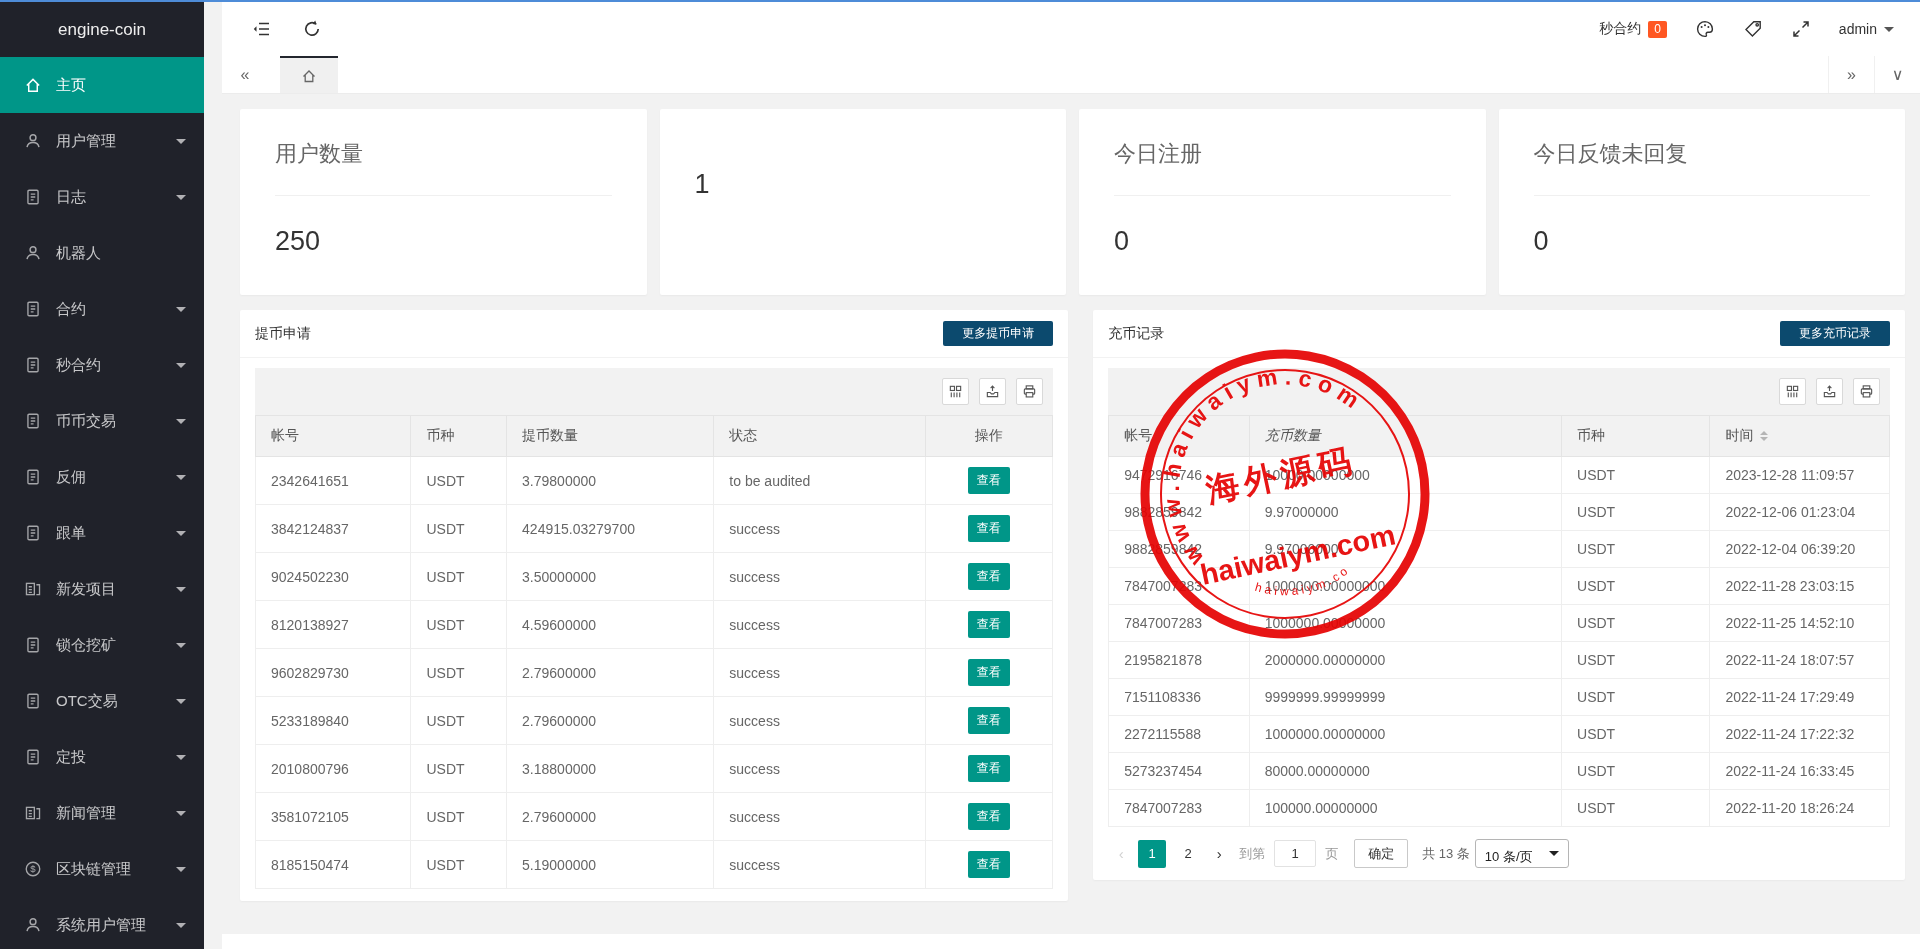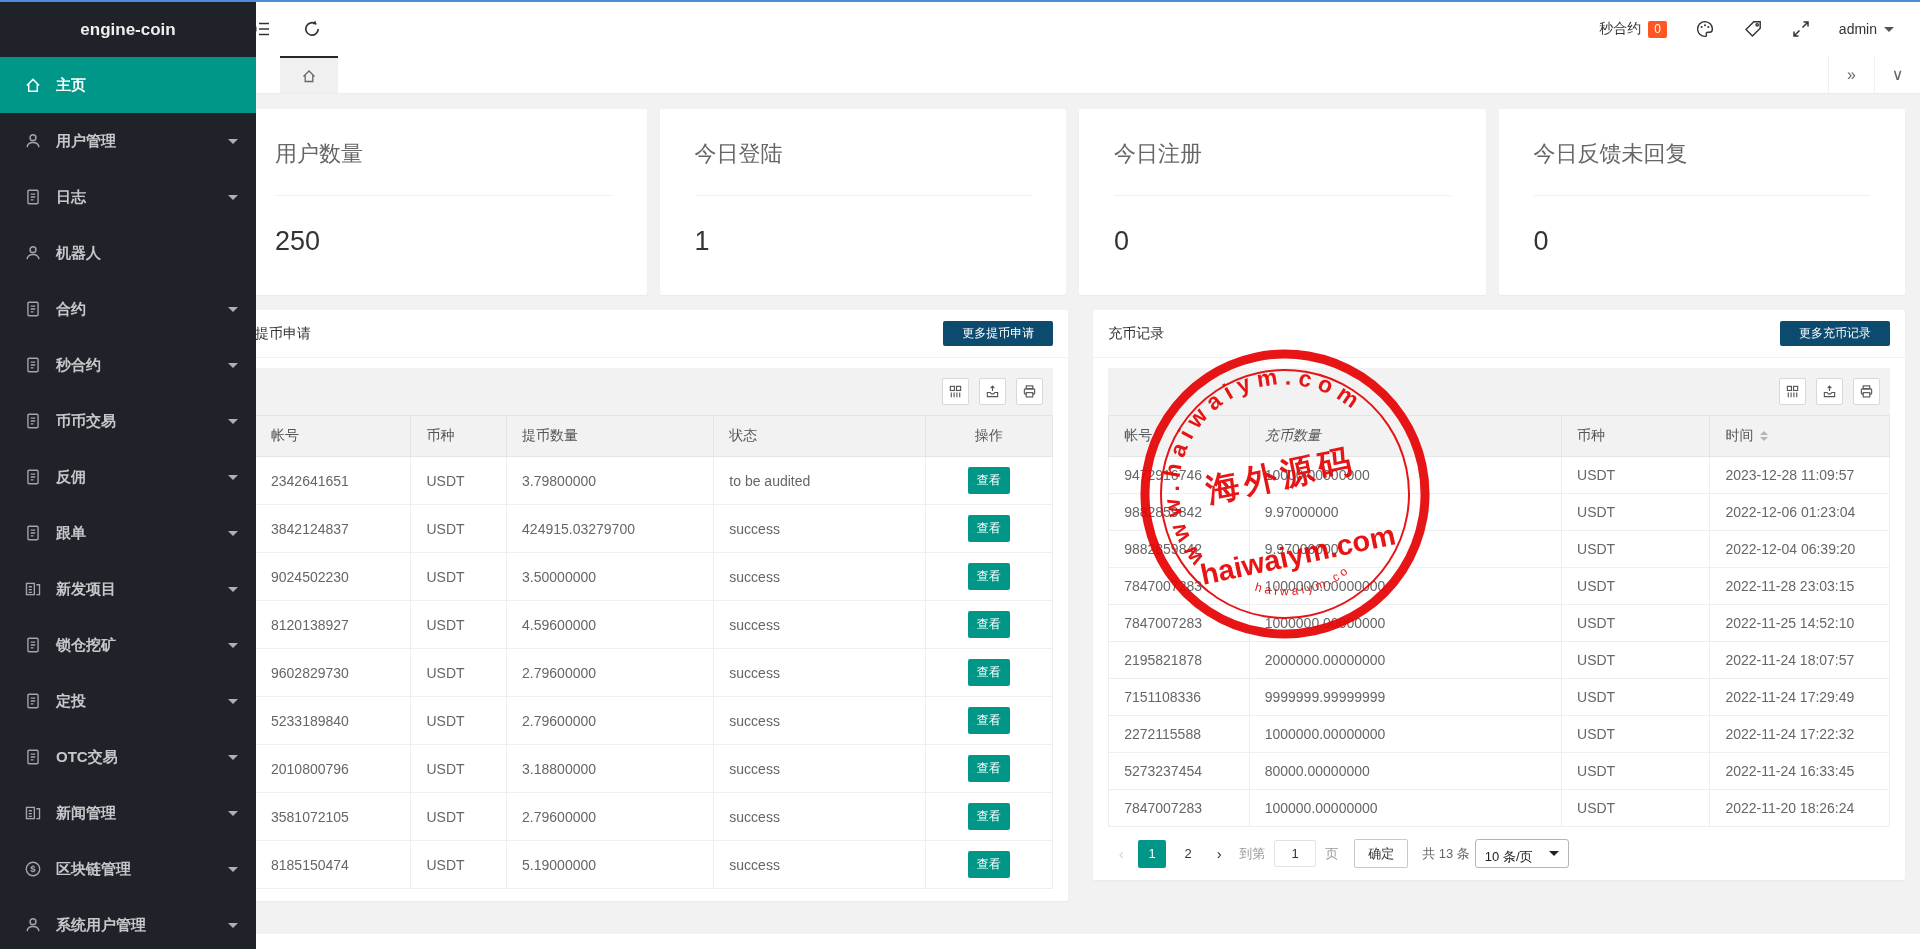--- a/index.html
+++ b/index.html
@@ -5,21 +5,21 @@
   * { box-sizing: border-box; }
   html,body { margin:0; padding:0; }
   body {
     width:1920px; height:949px; position:relative; overflow:hidden;
     font-family:"Liberation Sans","DejaVu Sans",sans-serif;
     background:#f2f2f2; color:#333;
   }
   .topline { position:absolute; top:0; left:0; right:0; height:2px; background:#4e8cd8; z-index:50; }
 
   
-  .sidebar { position:absolute; left:0; top:2px; bottom:0; width:256px; background:#20222A; z-index:10;font-weight:bold; }
+  .sidebar { position:absolute; left:0; top:2px; bottom:0; width:204px; background:#20222A; z-index:10; }
   .logo { height:55px; line-height:55px; text-align:center; color:#eee; font-size:17px; }
   .menu-item { height:56px; display:flex; align-items:center; padding:0 18px 0 24px;
     color:rgba(255,255,255,.75); font-size:15px; cursor:pointer; }
   .menu-item .mi-icon { width:18px; height:18px; margin-right:14px; display:inline-flex; opacity:.8; }
   .menu-item .mi-icon svg { width:18px; height:18px; }
   .menu-item .caret { margin-left:auto; width:0; height:0; border:5px solid transparent;
     border-top-color:rgba(255,255,255,.65); transform:translateY(3px); }
   .menu-item.active { background:#009688; color:#fff; }
   .menu-item.active .mi-icon { opacity:1; }
 
@@ -221,31 +221,31 @@
         <span class="mi-label">锁仓挖矿</span>
         <span class="caret"></span>
       </div>
       <div class="menu-item">
         <span class="mi-icon">
           <svg viewBox="0 0 16 16" fill="none" stroke="currentColor" stroke-width="1.2">
             <rect x="3.5" y="2" width="9" height="12" rx="1"></rect>
             <path d="M6 5.5 H10 M6 8 H10 M6 10.5 H8.5"></path>
           </svg>
         </span>
+        <span class="mi-label">OTC交易</span>
+        <span class="caret"></span>
+      </div>
+      <div class="menu-item">
+        <span class="mi-icon">
+          <svg viewBox="0 0 16 16" fill="none" stroke="currentColor" stroke-width="1.2">
+            <rect x="3.5" y="2" width="9" height="12" rx="1"></rect>
+            <path d="M6 5.5 H10 M6 8 H10 M6 10.5 H8.5"></path>
+          </svg>
+        </span>
         <span class="mi-label">定投</span>
-        <span class="caret"></span>
-      </div>
-      <div class="menu-item">
-        <span class="mi-icon">
-          <svg viewBox="0 0 16 16" fill="none" stroke="currentColor" stroke-width="1.2">
-            <rect x="3.5" y="2" width="9" height="12" rx="1"></rect>
-            <path d="M6 5.5 H10 M6 8 H10 M6 10.5 H8.5"></path>
-          </svg>
-        </span>
-        <span class="mi-label">OTC交易</span>
         <span class="caret"></span>
       </div>
       <div class="menu-item">
         <span class="mi-icon">
           <svg viewBox="0 0 16 16" fill="none" stroke="currentColor" stroke-width="1.2">
             <rect x="2.2" y="3" width="7" height="10"></rect>
             <path d="M11 4.2 H13.8 V13 H11 M4.2 6 H7 M4.2 8.5 H7 M4.2 11 H7"></path>
           </svg>
         </span>
         <span class="mi-label">新闻管理</span>
@@ -331,21 +331,20 @@
   </div>
 </div>
 
 <main class="content">
   <div class="stats" id="stats-row">
       <div class="stat-card">
         <div class="stat-title">用户数量</div>
         <div class="stat-value">250</div>
       </div>
       <div class="stat-card">
-        <div class="stat-title">今日登陆</div>
         <div class="stat-value">1</div>
       </div>
       <div class="stat-card">
         <div class="stat-title">今日注册</div>
         <div class="stat-value">0</div>
       </div>
       <div class="stat-card">
         <div class="stat-title">今日反馈未回复</div>
         <div class="stat-value">0</div>
       </div>

